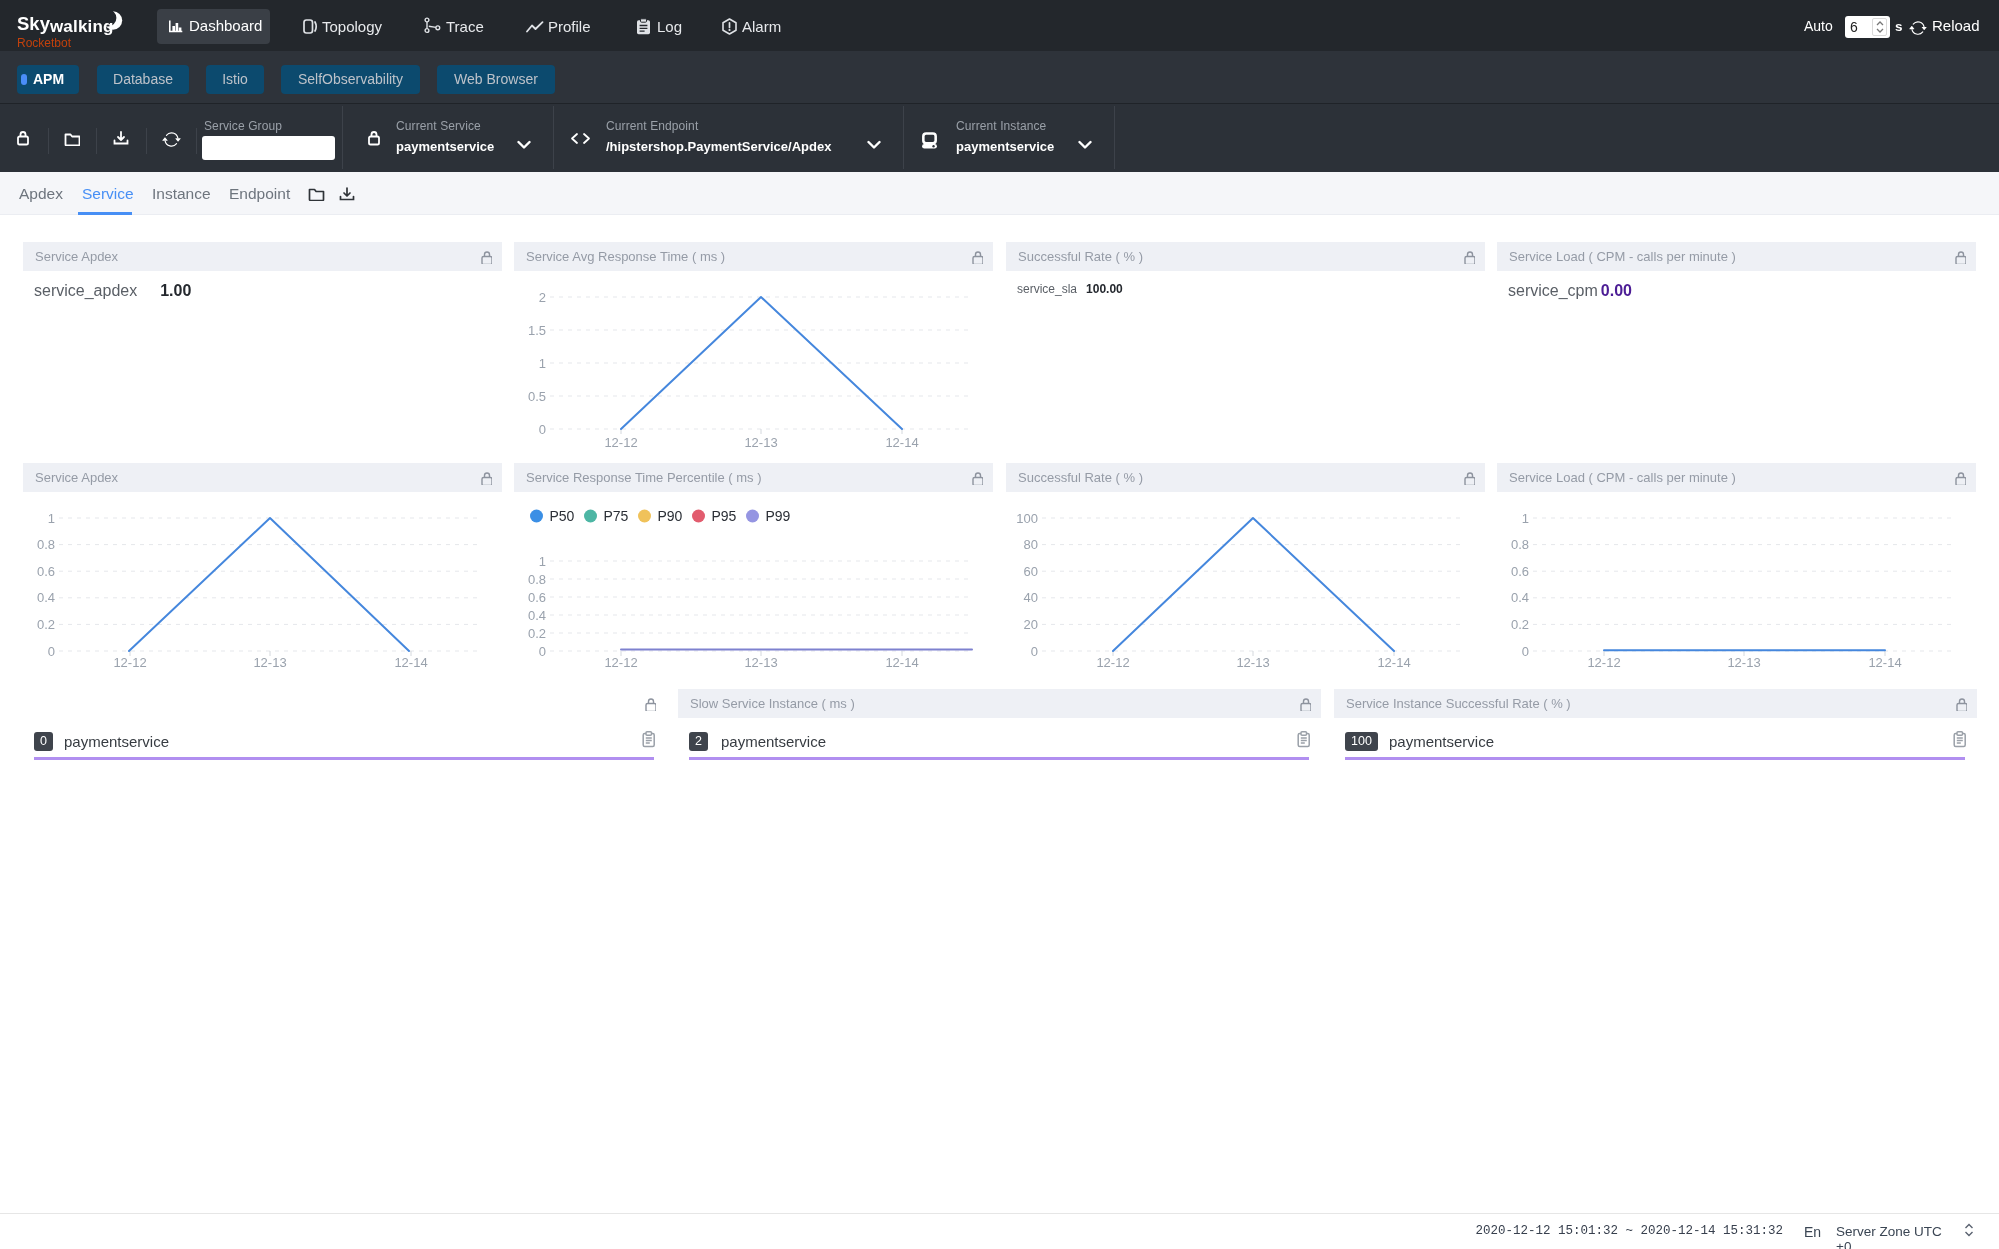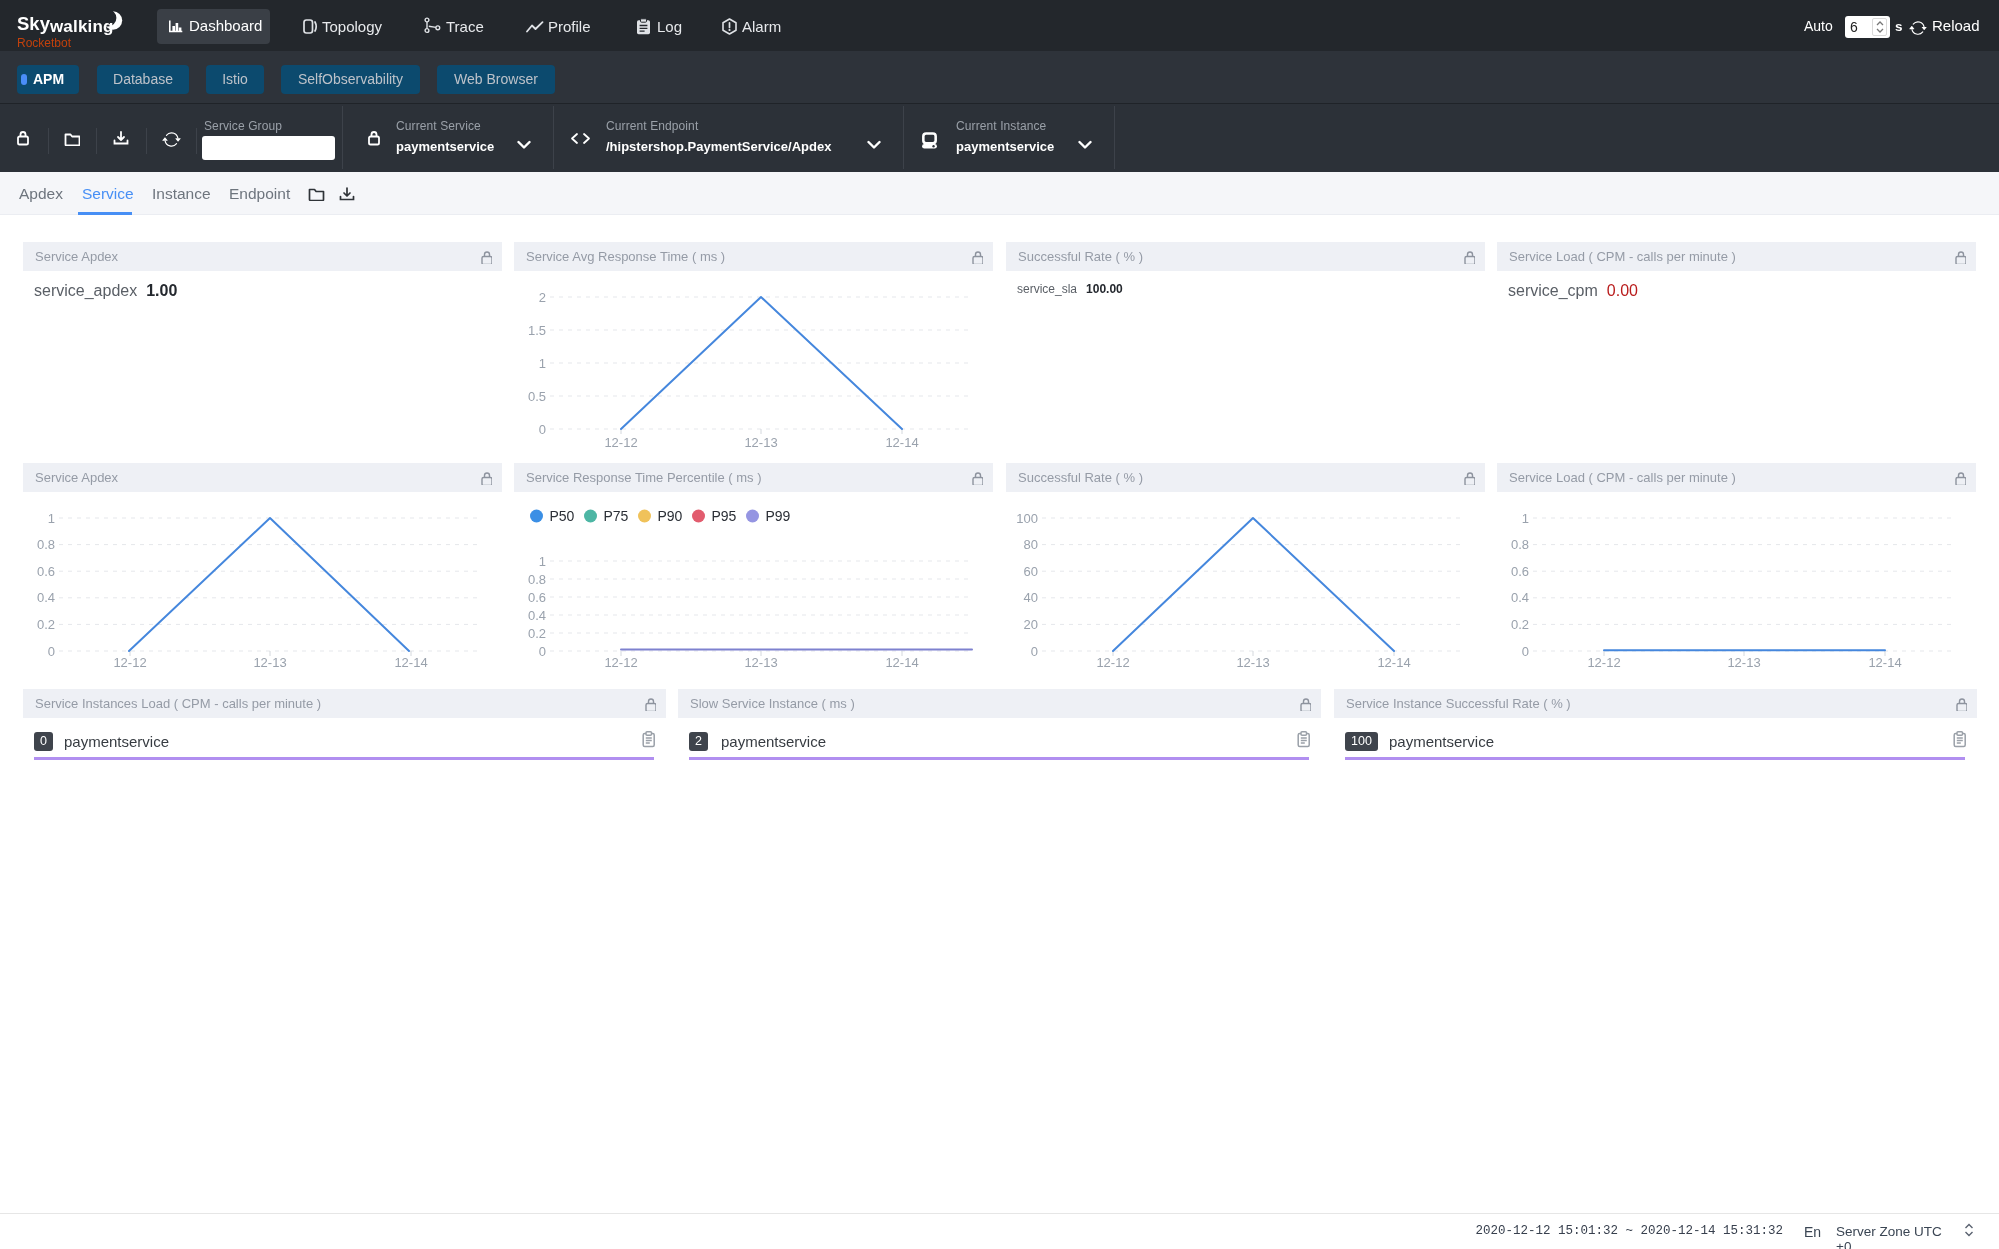--- a/index.html
+++ b/index.html
@@ -165,23 +165,23 @@
 <div class="chead" style="left:1006px;top:242px;width:479px">Successful Rate ( % )</div>
 <svg class="abs" style="left:1463px;top:250px" width="12" height="14" viewBox="0 0 12 14">
       <rect x="2" y="6.5" width="10" height="8" rx="1.6" fill="none" stroke="#8d939e" stroke-width="1.4"></rect>
       <path d="M4.5 6.5 V4.5 a2.5 2.5 0 0 1 5 0 V6.5" fill="none" stroke="#8d939e" stroke-width="1.4"></path>
     </svg>
 <div class="chead" style="left:1497px;top:242px;width:479px">Service Load ( CPM - calls per minute )</div>
 <svg class="abs" style="left:1954px;top:250px" width="12" height="14" viewBox="0 0 12 14">
       <rect x="2" y="6.5" width="10" height="8" rx="1.6" fill="none" stroke="#8d939e" stroke-width="1.4"></rect>
       <path d="M4.5 6.5 V4.5 a2.5 2.5 0 0 1 5 0 V6.5" fill="none" stroke="#8d939e" stroke-width="1.4"></path>
     </svg>
-<div class="abs" style="left:34px;top:282px;font-size:16px;color:#5a5f66">service_apdex<span style="color:#24282e;font-weight:bold;margin-left:9px">1.00</span></div>
+<div class="abs" style="left:34px;top:282px;font-size:16px;color:#5a5f66">service_apdex<span style="color:#24282e;font-weight:bold;margin-left:23px">1.00</span></div>
 <div class="abs" style="left:1017px;top:282px;font-size:12px;color:#5a5f66">service_sla<span style="color:#24282e;font-weight:bold;margin-left:9px">100.00</span></div>
-<div class="abs" style="left:1508px;top:282px;font-size:16px;color:#5a5f66">service_cpm<span style="color:#b91c1c;font-weight:normal;margin-left:9px">0.00</span></div>
+<div class="abs" style="left:1508px;top:282px;font-size:16px;color:#5a5f66">service_cpm<span style="color:#4c1d95;font-weight:bold;margin-left:3px">0.00</span></div>
 <svg class="abs" style="left:514px;top:271px" width="480" height="185" viewBox="0 0 480 185">
       <line x1="36" y1="26" x2="458" y2="26" stroke="#e5e7eb" stroke-width="1" stroke-dasharray="4 5"></line>
       <text x="32" y="30.5" text-anchor="end" font-size="13" fill="#9aa2ad">2</text>
       <line x1="36" y1="59" x2="458" y2="59" stroke="#e5e7eb" stroke-width="1" stroke-dasharray="4 5"></line>
       <text x="32" y="63.5" text-anchor="end" font-size="13" fill="#9aa2ad">1.5</text>
       <line x1="36" y1="92" x2="458" y2="92" stroke="#e5e7eb" stroke-width="1" stroke-dasharray="4 5"></line>
       <text x="32" y="96.5" text-anchor="end" font-size="13" fill="#9aa2ad">1</text>
       <line x1="36" y1="125" x2="458" y2="125" stroke="#e5e7eb" stroke-width="1" stroke-dasharray="4 5"></line>
       <text x="32" y="129.5" text-anchor="end" font-size="13" fill="#9aa2ad">0.5</text>
       <line x1="36" y1="158" x2="458" y2="158" stroke="#e5e7eb" stroke-width="1" stroke-dasharray="4 5"></line>
@@ -301,21 +301,20 @@
       <line x1="36" y1="159" x2="458" y2="159" stroke="#e5e7eb" stroke-width="1" stroke-dasharray="4 5"></line>
       <text x="32" y="163.5" text-anchor="end" font-size="13" fill="#9aa2ad">0</text>
       <line x1="107" y1="159" x2="107" y2="164" stroke="#d4d8dd" stroke-width="1"></line>
       <line x1="247" y1="159" x2="247" y2="164" stroke="#d4d8dd" stroke-width="1"></line>
       <line x1="388" y1="159" x2="388" y2="164" stroke="#d4d8dd" stroke-width="1"></line>
       <text x="107" y="175" text-anchor="middle" font-size="13" fill="#9aa2ad">12-12</text>
       <text x="247" y="175" text-anchor="middle" font-size="13" fill="#9aa2ad">12-13</text>
       <text x="388" y="175" text-anchor="middle" font-size="13" fill="#9aa2ad">12-14</text>
       <polyline points="107,158.2 388,158.2" fill="none" stroke="#4587dd" stroke-width="2" stroke-linejoin="round" stroke-linecap="round"></polyline>
     </svg>
-<div class="chead" style="left:23px;top:689px;width:643px">Service Instances Load ( CPM - calls per minute )</div>
 <svg class="abs" style="left:644px;top:697px" width="12" height="14" viewBox="0 0 12 14">
       <rect x="2" y="6.5" width="10" height="8" rx="1.6" fill="none" stroke="#8d939e" stroke-width="1.4"></rect>
       <path d="M4.5 6.5 V4.5 a2.5 2.5 0 0 1 5 0 V6.5" fill="none" stroke="#8d939e" stroke-width="1.4"></path>
     </svg>
 <div class="chead" style="left:678px;top:689px;width:643px">Slow Service Instance ( ms )</div>
 <svg class="abs" style="left:1299px;top:697px" width="12" height="14" viewBox="0 0 12 14">
       <rect x="2" y="6.5" width="10" height="8" rx="1.6" fill="none" stroke="#8d939e" stroke-width="1.4"></rect>
       <path d="M4.5 6.5 V4.5 a2.5 2.5 0 0 1 5 0 V6.5" fill="none" stroke="#8d939e" stroke-width="1.4"></path>
     </svg>
 <div class="chead" style="left:1334px;top:689px;width:643px">Service Instance Successful Rate ( % )</div>

